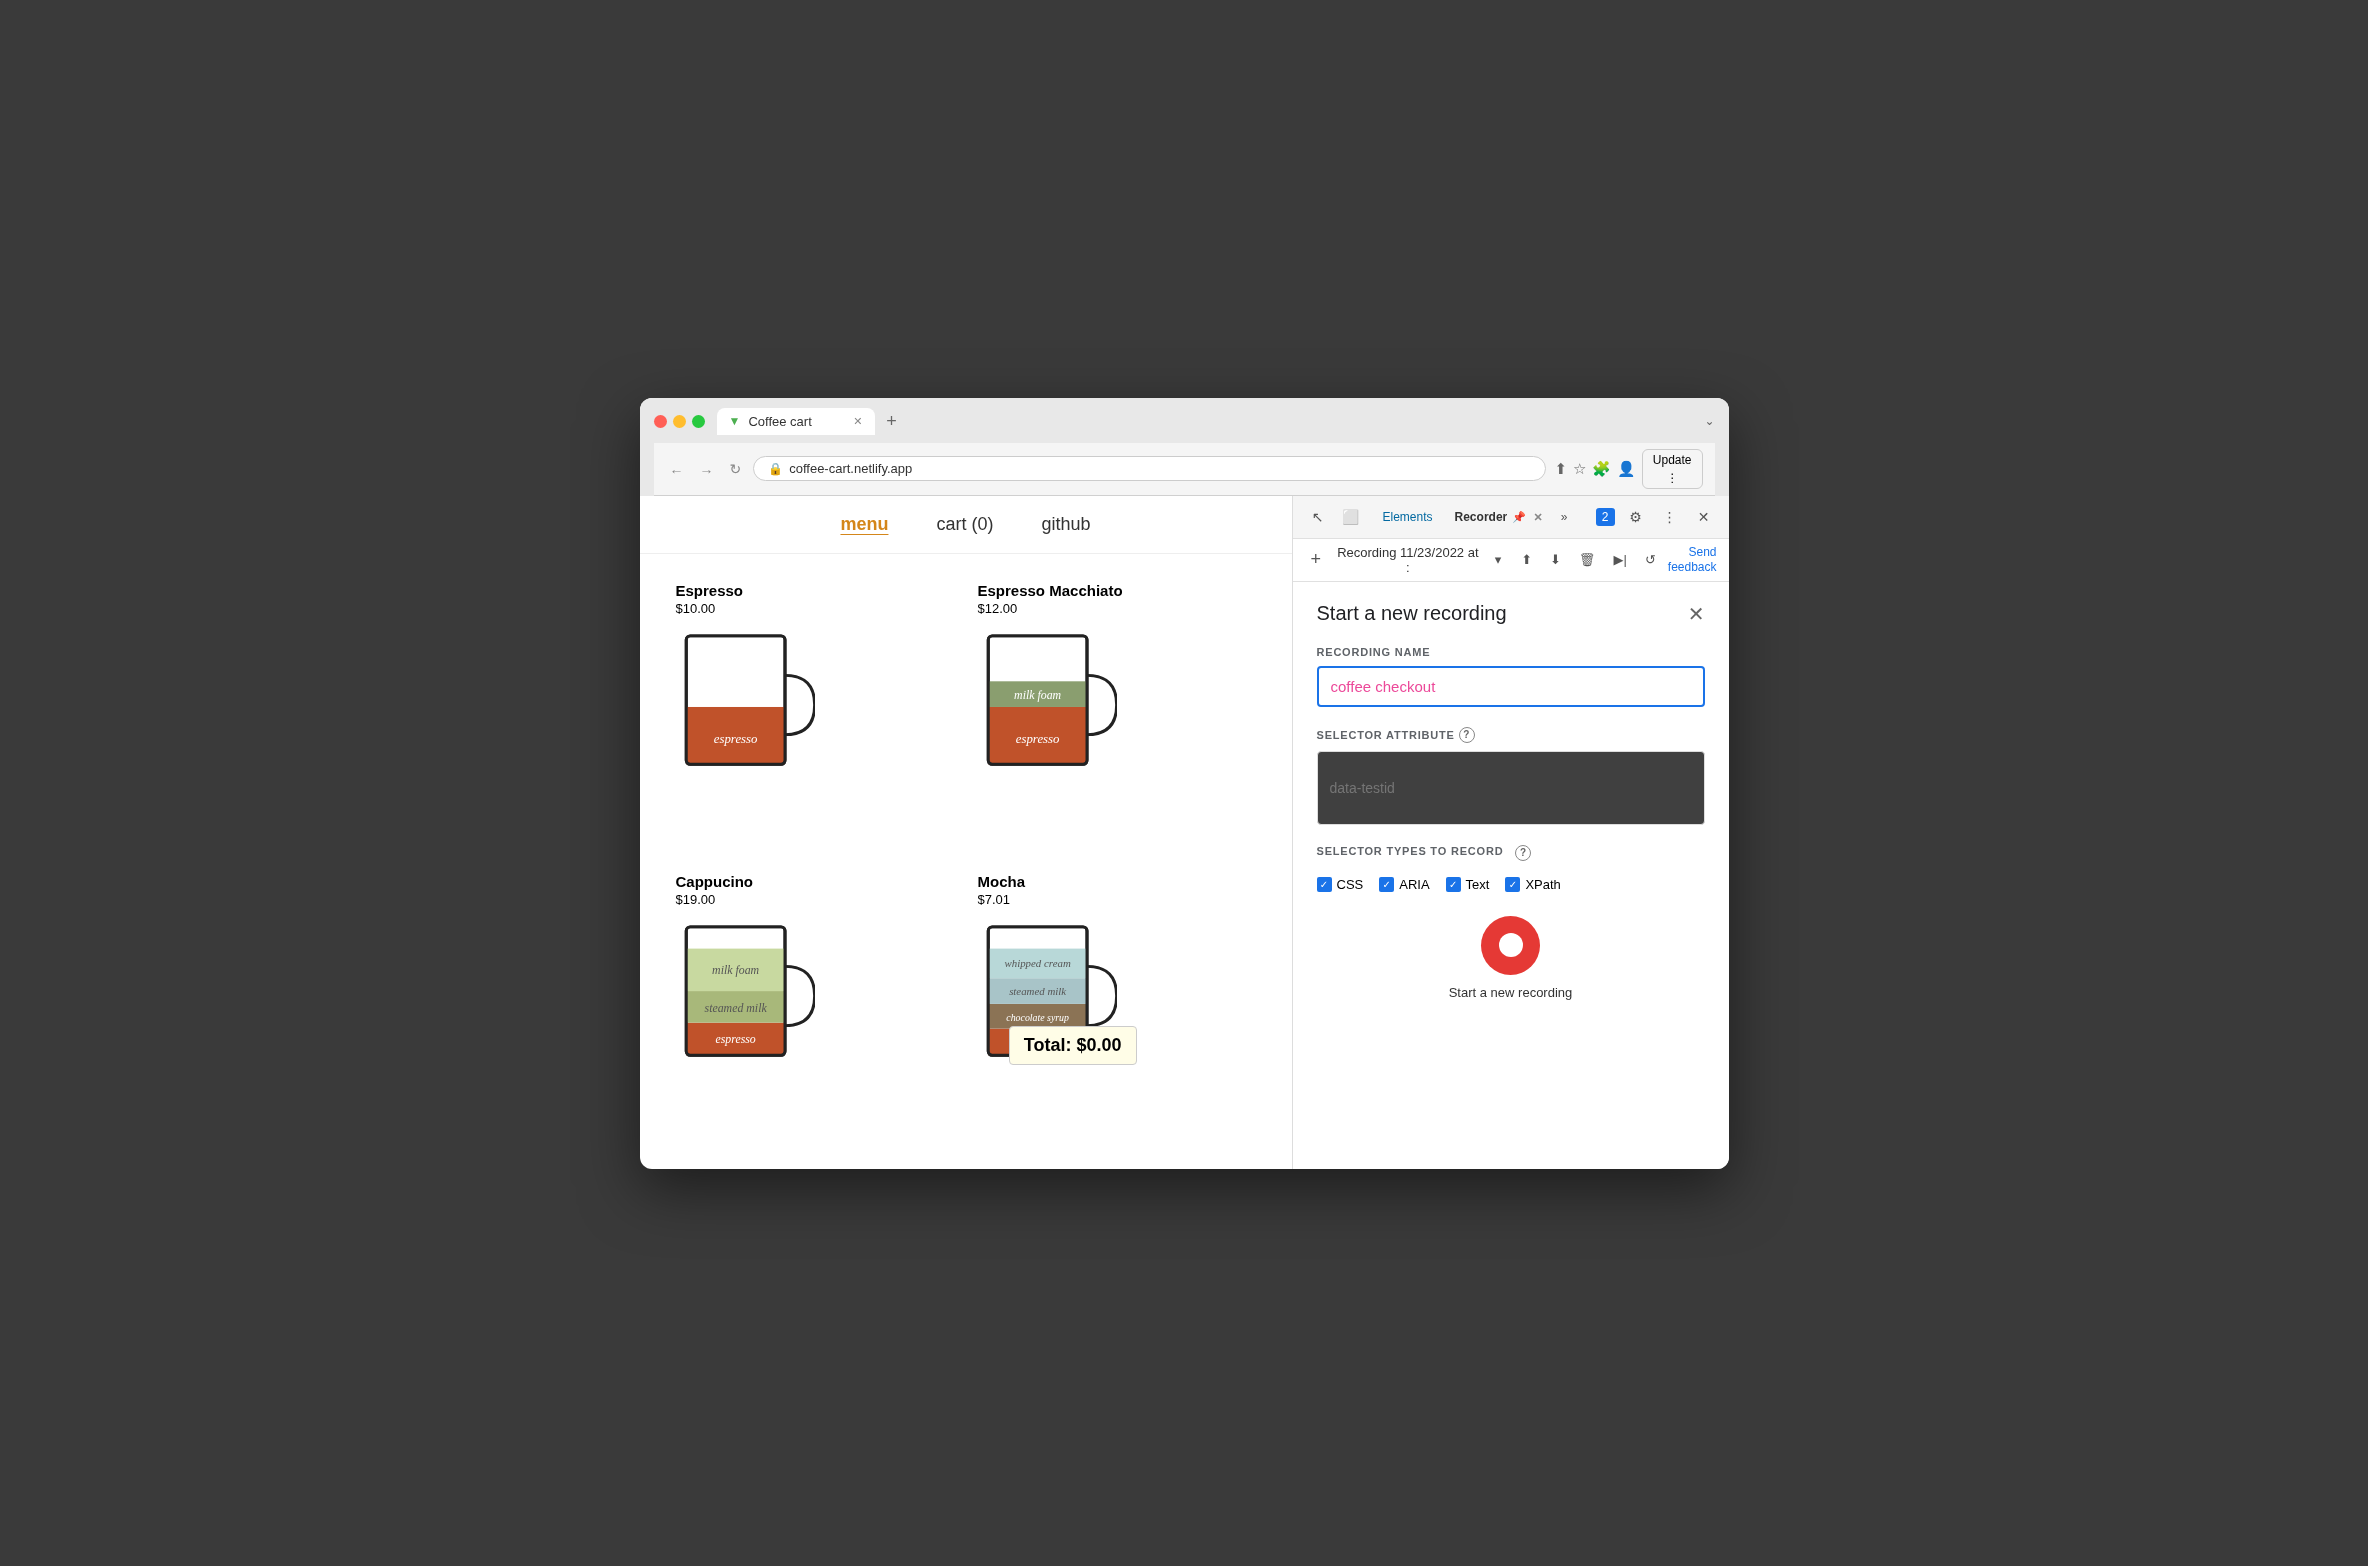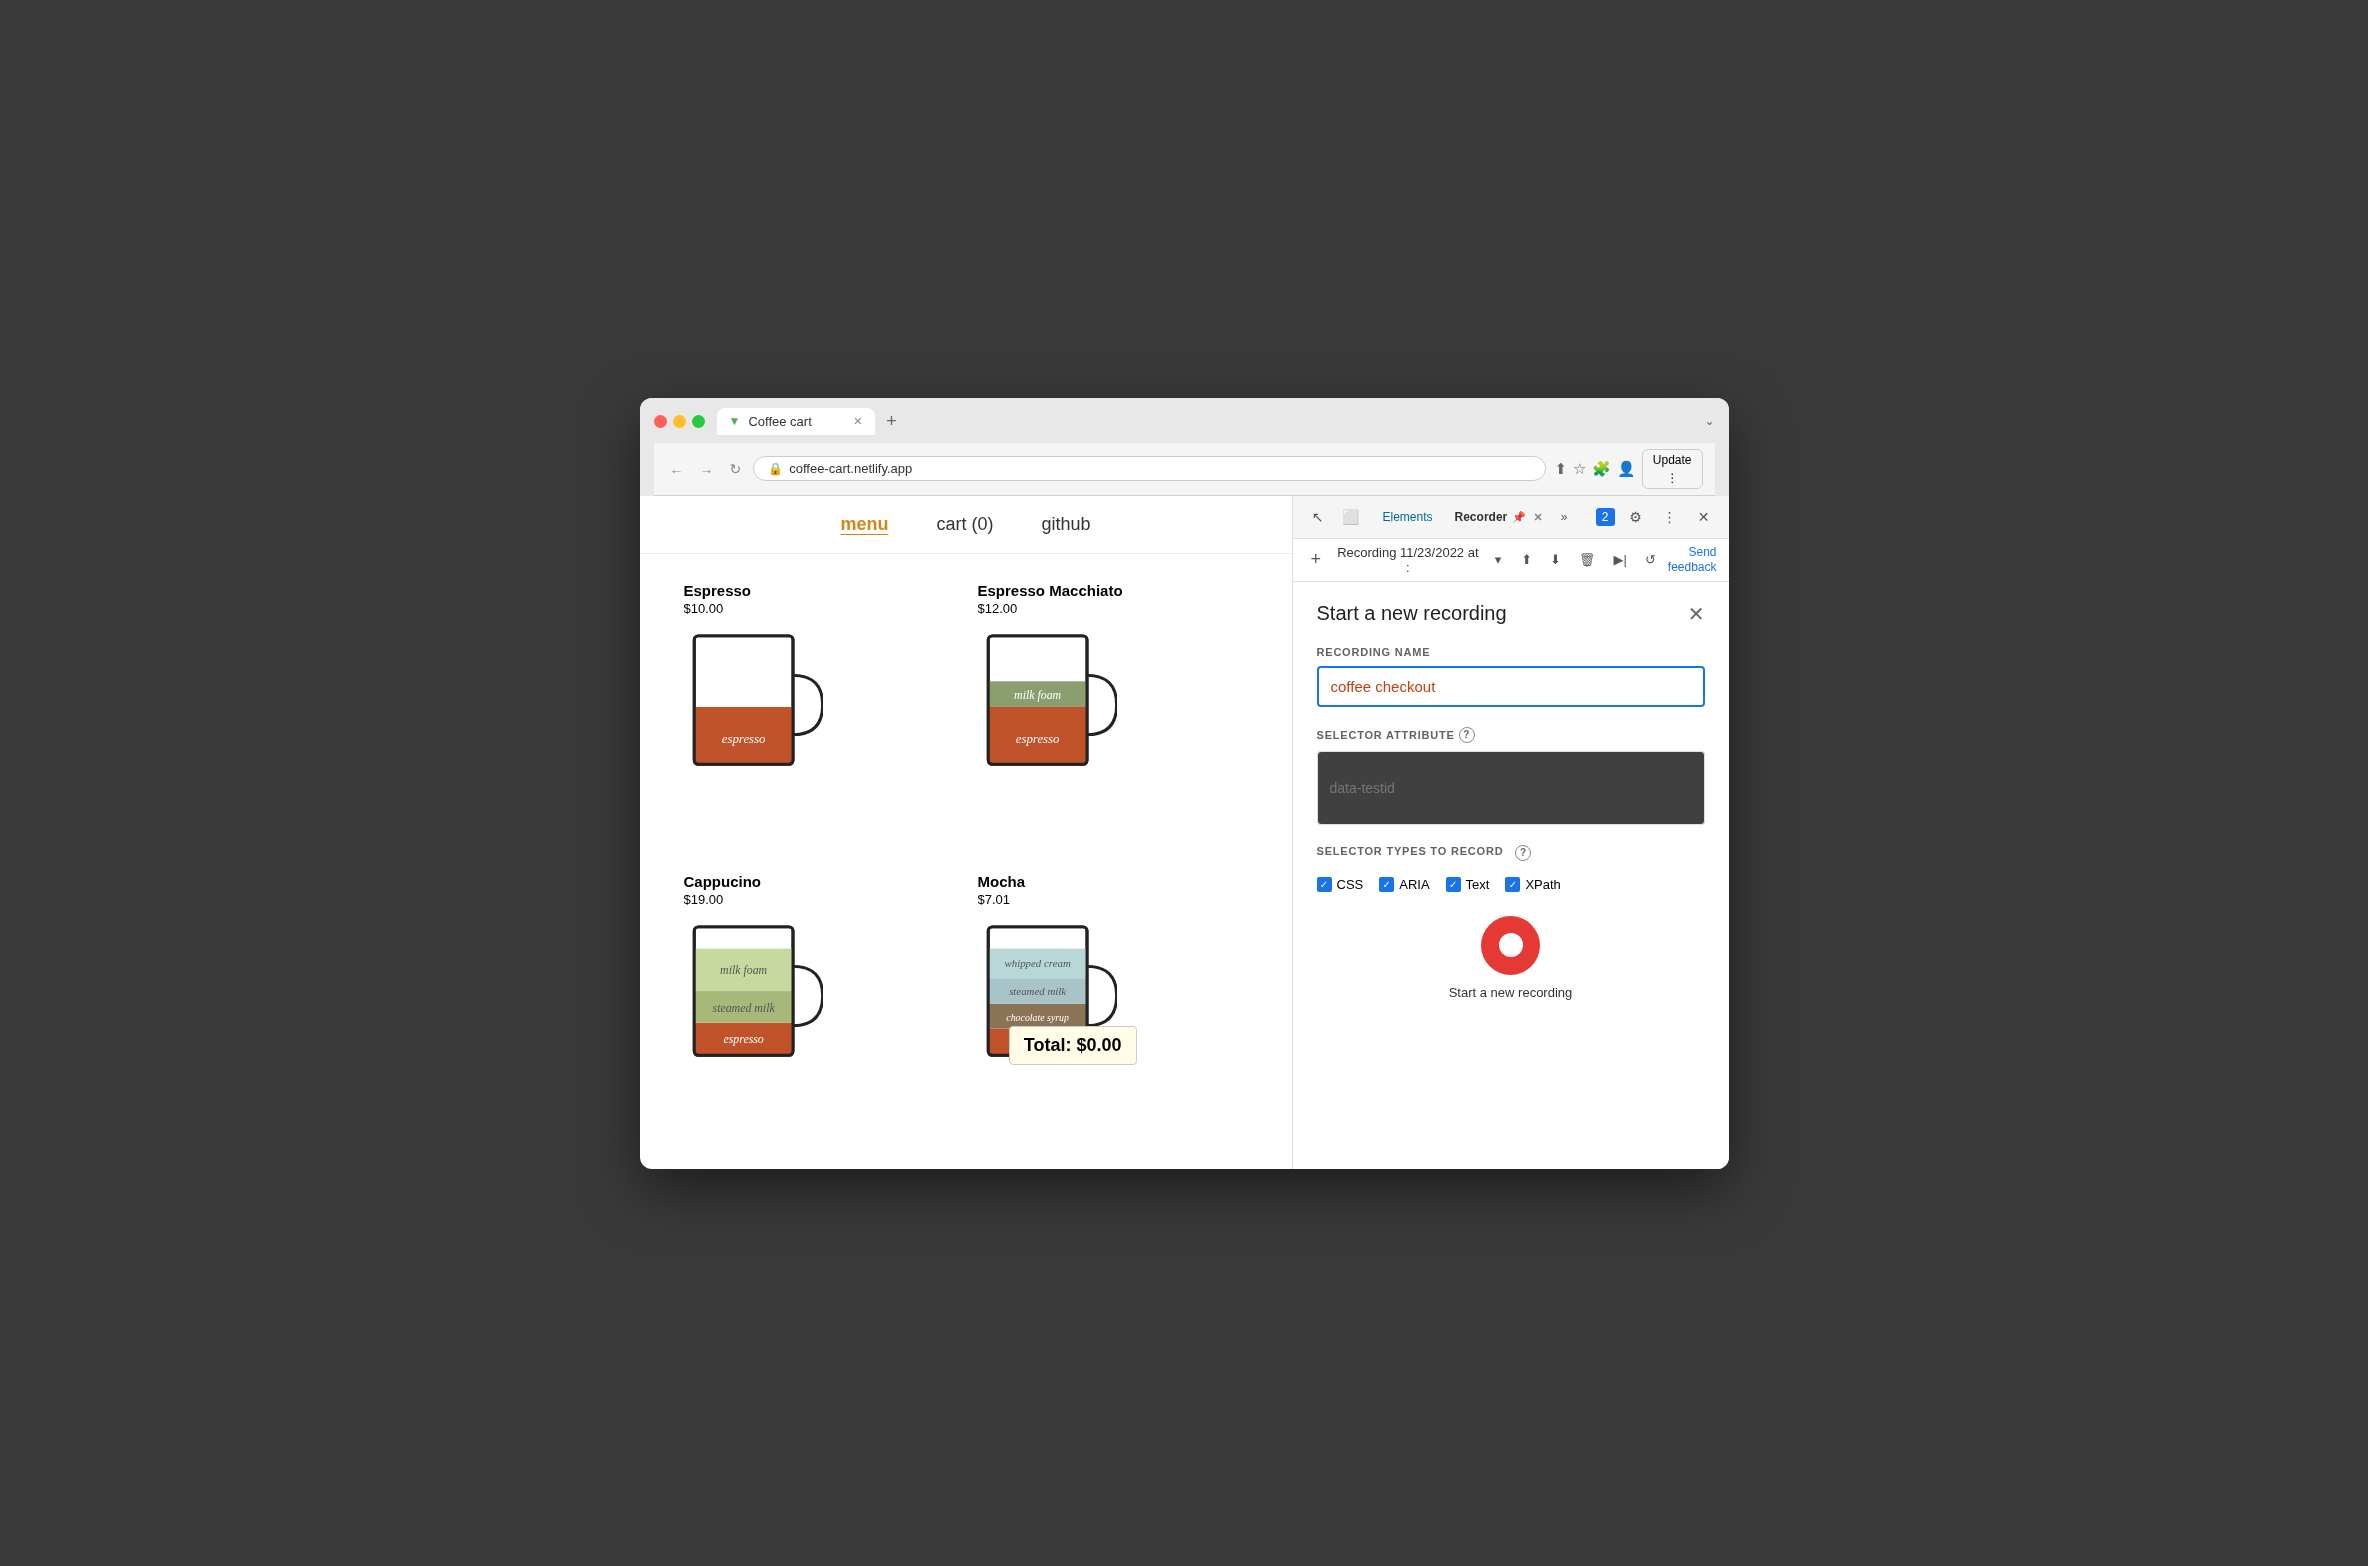--- a/index.html
+++ b/index.html
@@ -160,21 +160,21 @@
       color: #d4861a;
       font-weight: 600;
       text-decoration: underline;
       text-underline-offset: 4px;
     }
     .nav-cart, .nav-github { color: #333; font-weight: 500; }
     .coffee-grid {
       display: grid;
       grid-template-columns: 1fr 1fr;
       gap: 0;
-      padding: 16px 32px;
+      padding: 16px 24px;
       flex: 1;
       overflow-y: auto;
     }
     .coffee-item {
       padding: 12px;
     }
     .coffee-name {
       font-weight: 700;
       font-size: 15px;
       margin-bottom: 2px;
@@ -336,21 +336,21 @@
       margin-bottom: 8px;
     }
     .text-input {
       width: 100%;
       border: 2px solid #1a73e8;
       border-radius: 4px;
       padding: 10px 12px;
       font-size: 15px;
       outline: none;
       margin-bottom: 20px;
-      color: #c2410c;
+      color: #ec4899;
     }
     .text-input-placeholder {
       width: 100%;
       border: 1px solid #ddd;
       border-radius: 4px;
       padding: 28px 12px;
       font-size: 14px;
       outline: none;
       margin-bottom: 20px;
       color: #aaa;

